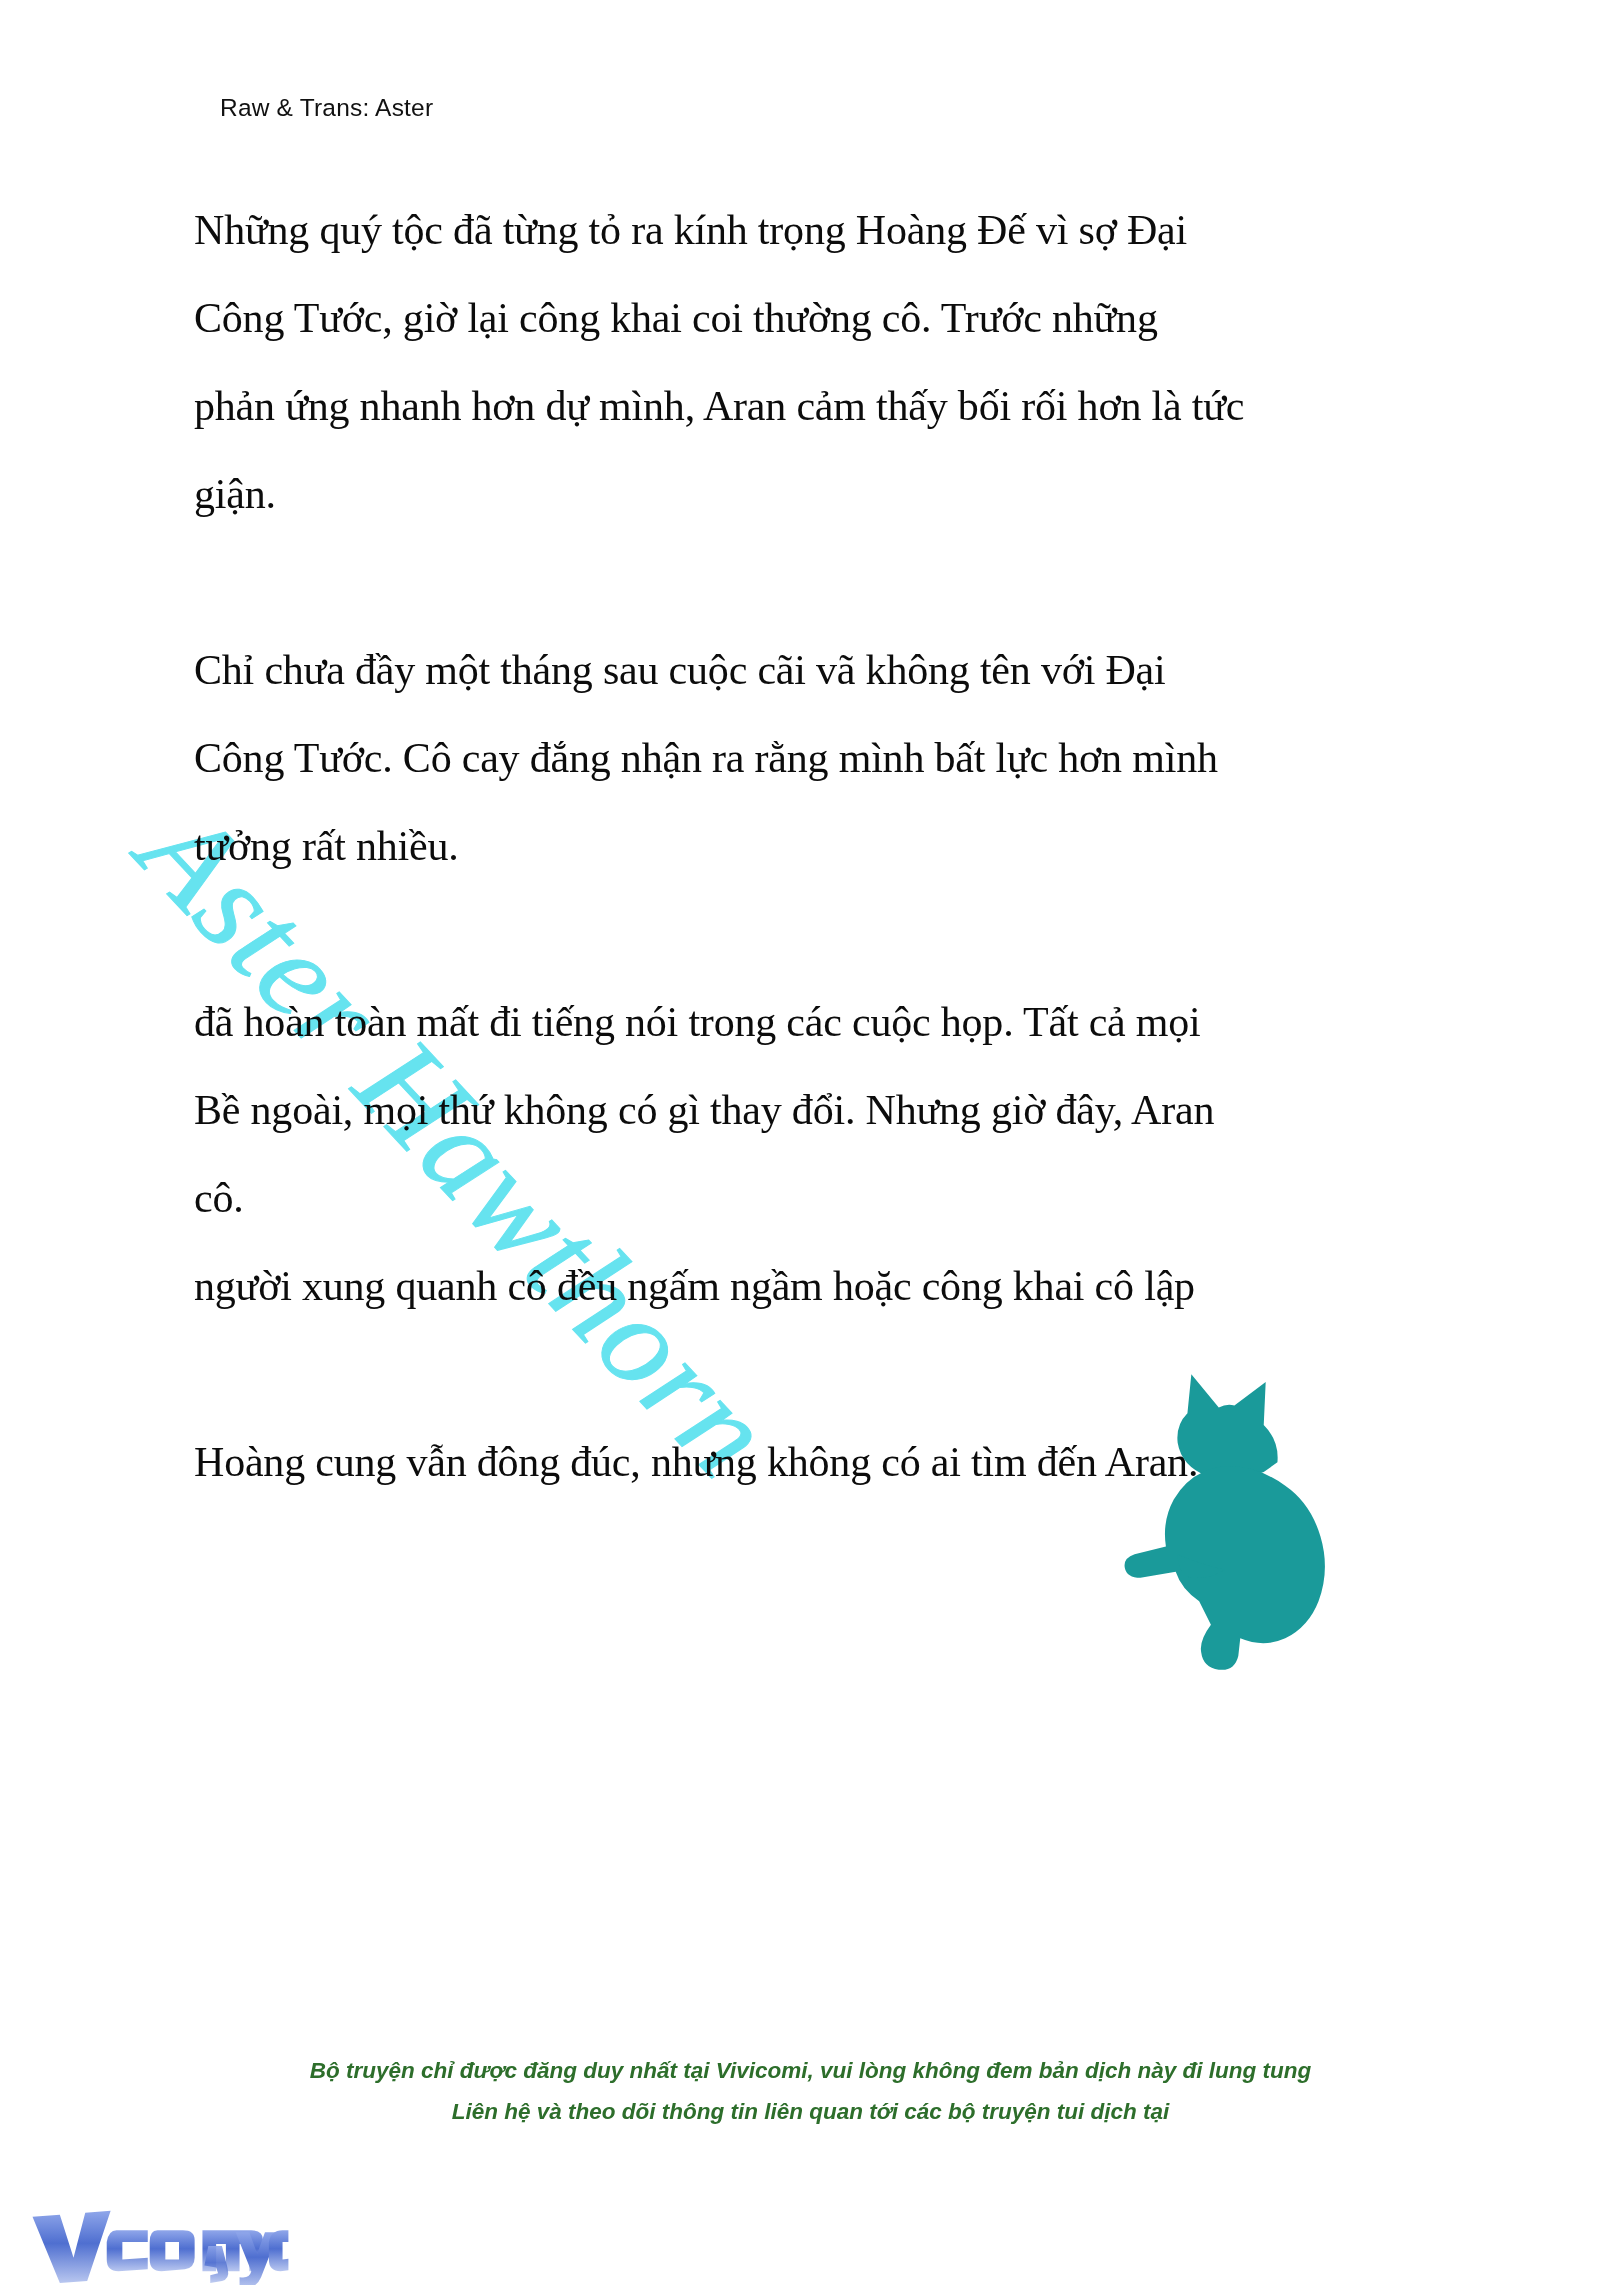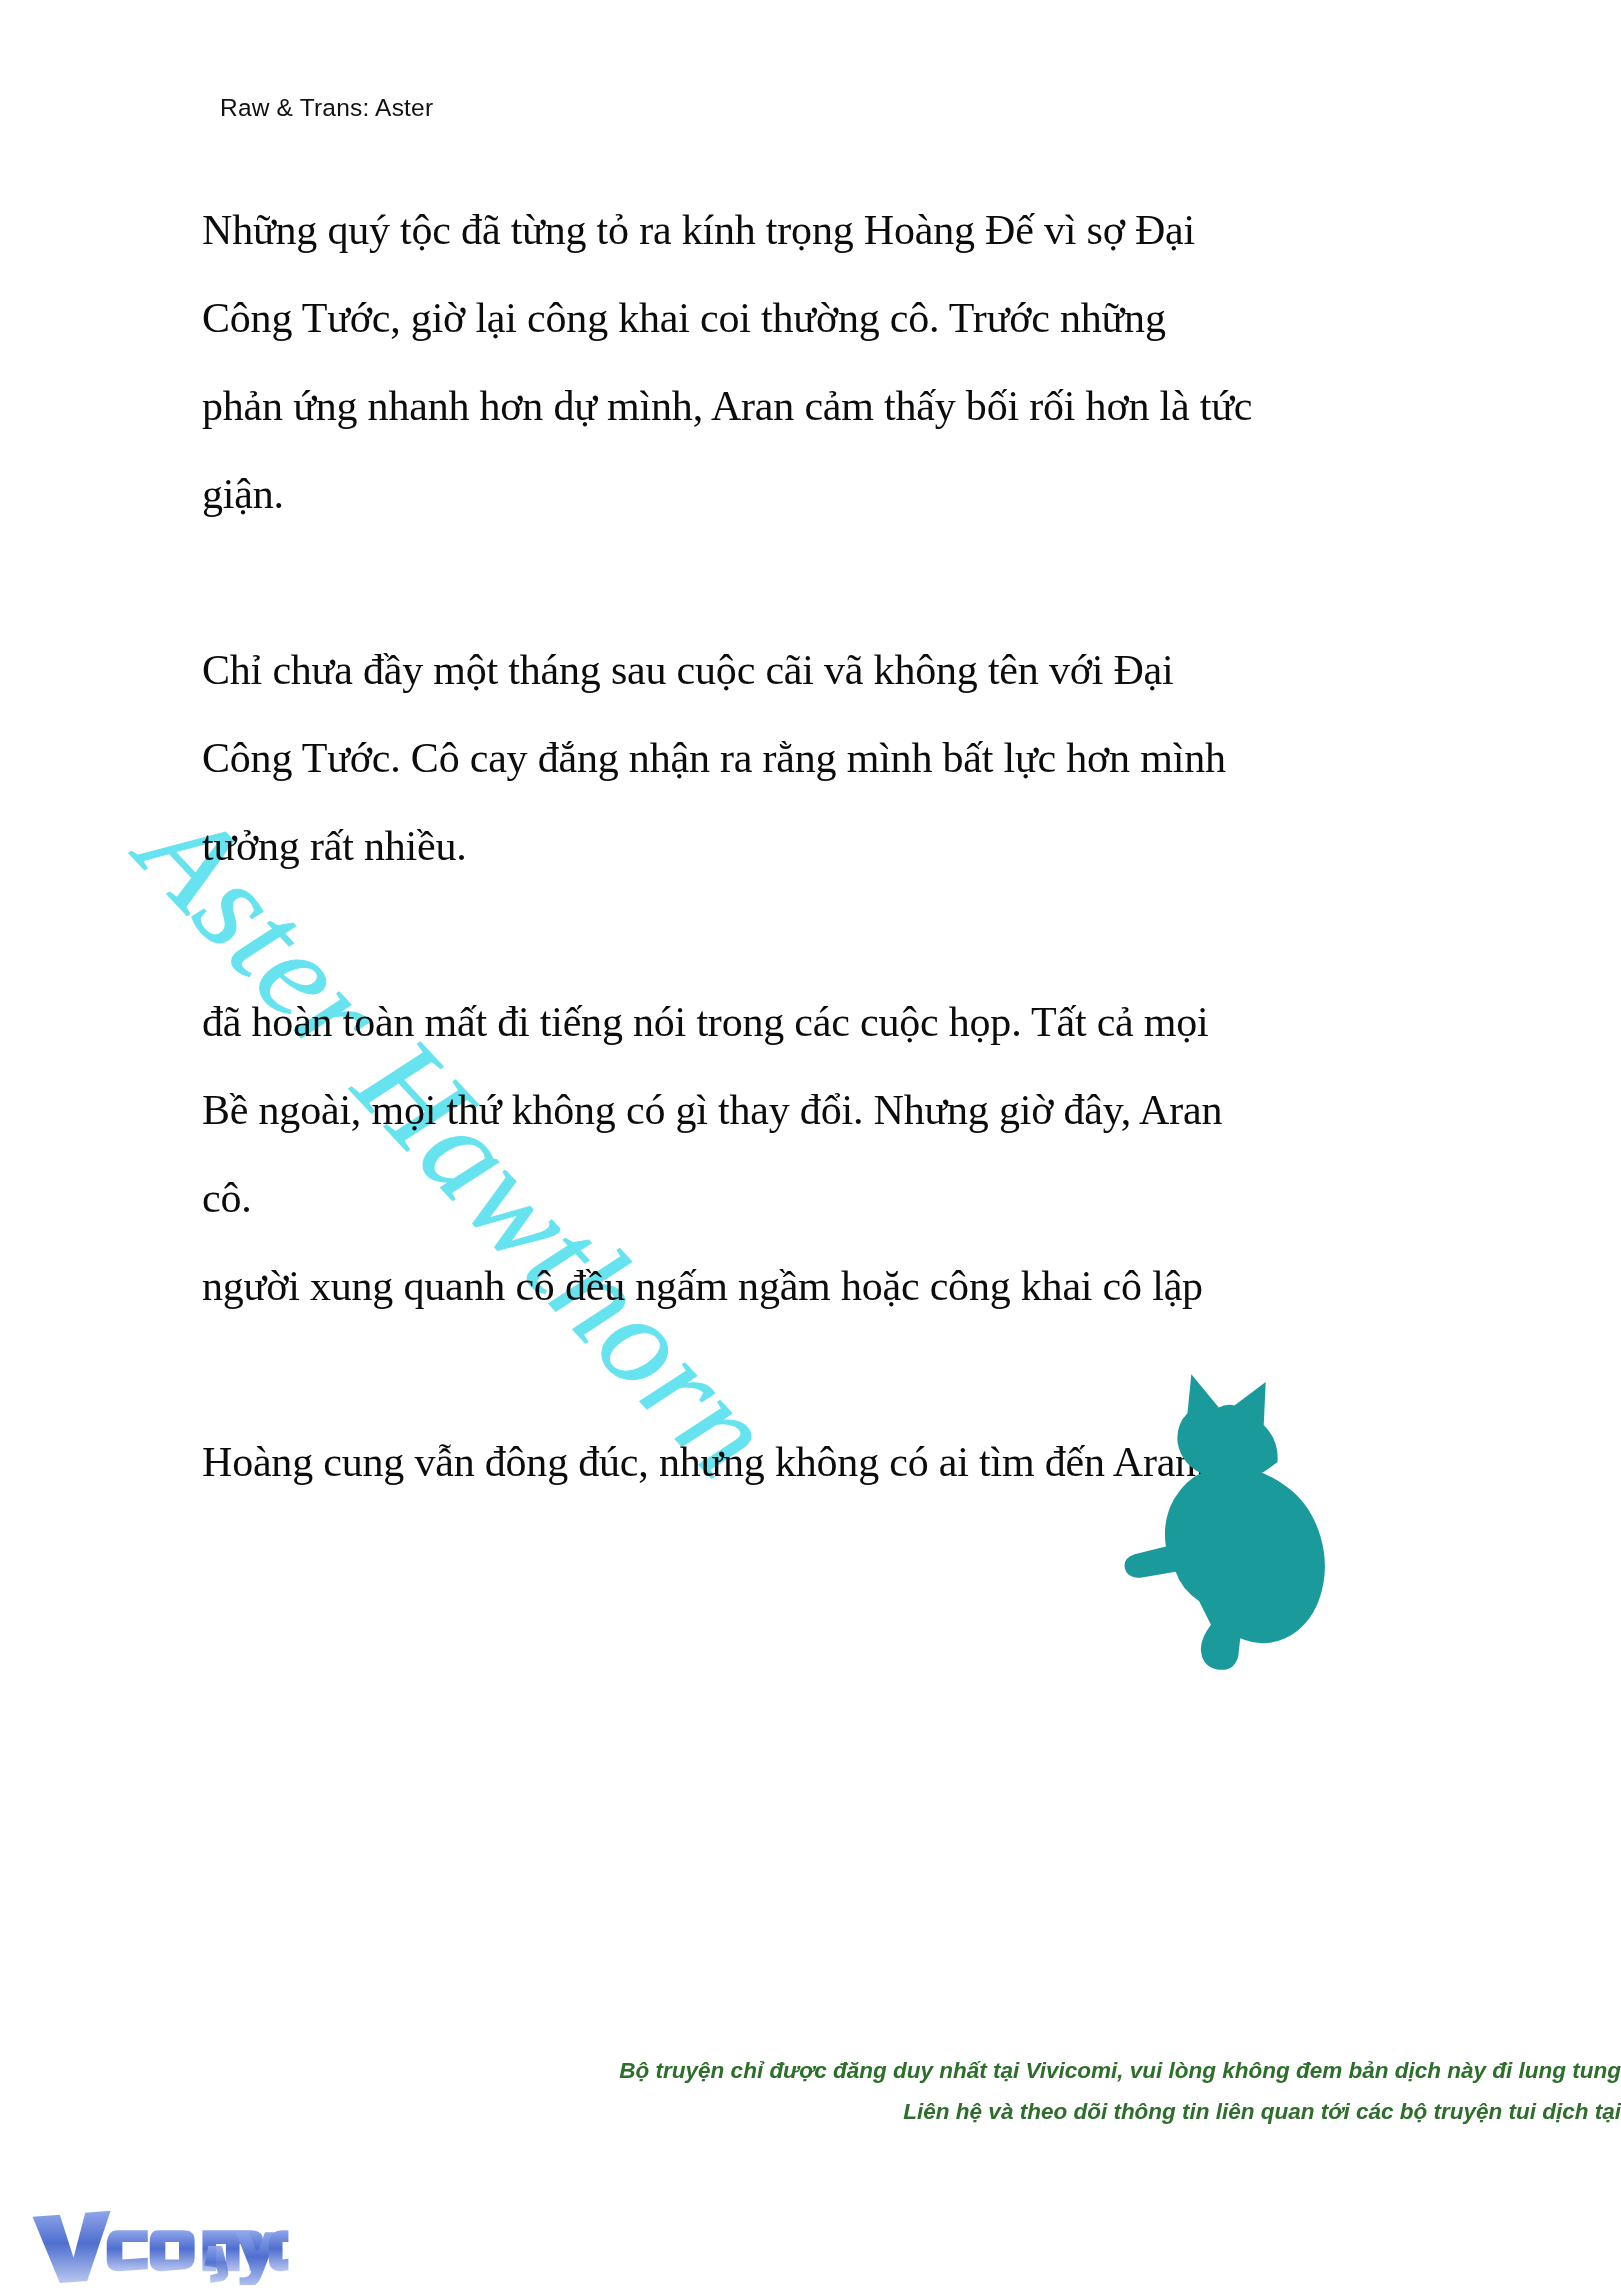--- a/index.html
+++ b/index.html
@@ -30,21 +30,20 @@
     margin-left: 28px;
   }
 
   
   .body-column {
     position: absolute;
     left: 194px;
     top: 186px;
     width: 1088px;
     z-index: 3;
-    margin-left: 8px;
   }
   .para {
     font-size: 42px;
     line-height: 88px;
     color: #0c0c0c;
     margin: 0 0 88px 0;
     letter-spacing: -0.2px;
     text-rendering: optimizeLegibility;
   }
   .para:last-child { margin-bottom: 0; }
@@ -86,21 +85,21 @@
     z-index: 4;
     pointer-events: none;
   }
 
   
   .footer-note {
     position: absolute;
     left: 0;
     right: 0;
     top: 2050px;
-    text-align: right;
+    text-align: center;
     font-family: "Liberation Sans", "DejaVu Sans", sans-serif;
     font-weight: bold;
     font-style: italic;
     font-size: 22.5px;
     line-height: 41px;
     color: #2d6e2b;
     z-index: 5;
   }
   .footer-note .fn-line { display: block; white-space: nowrap; }
 

